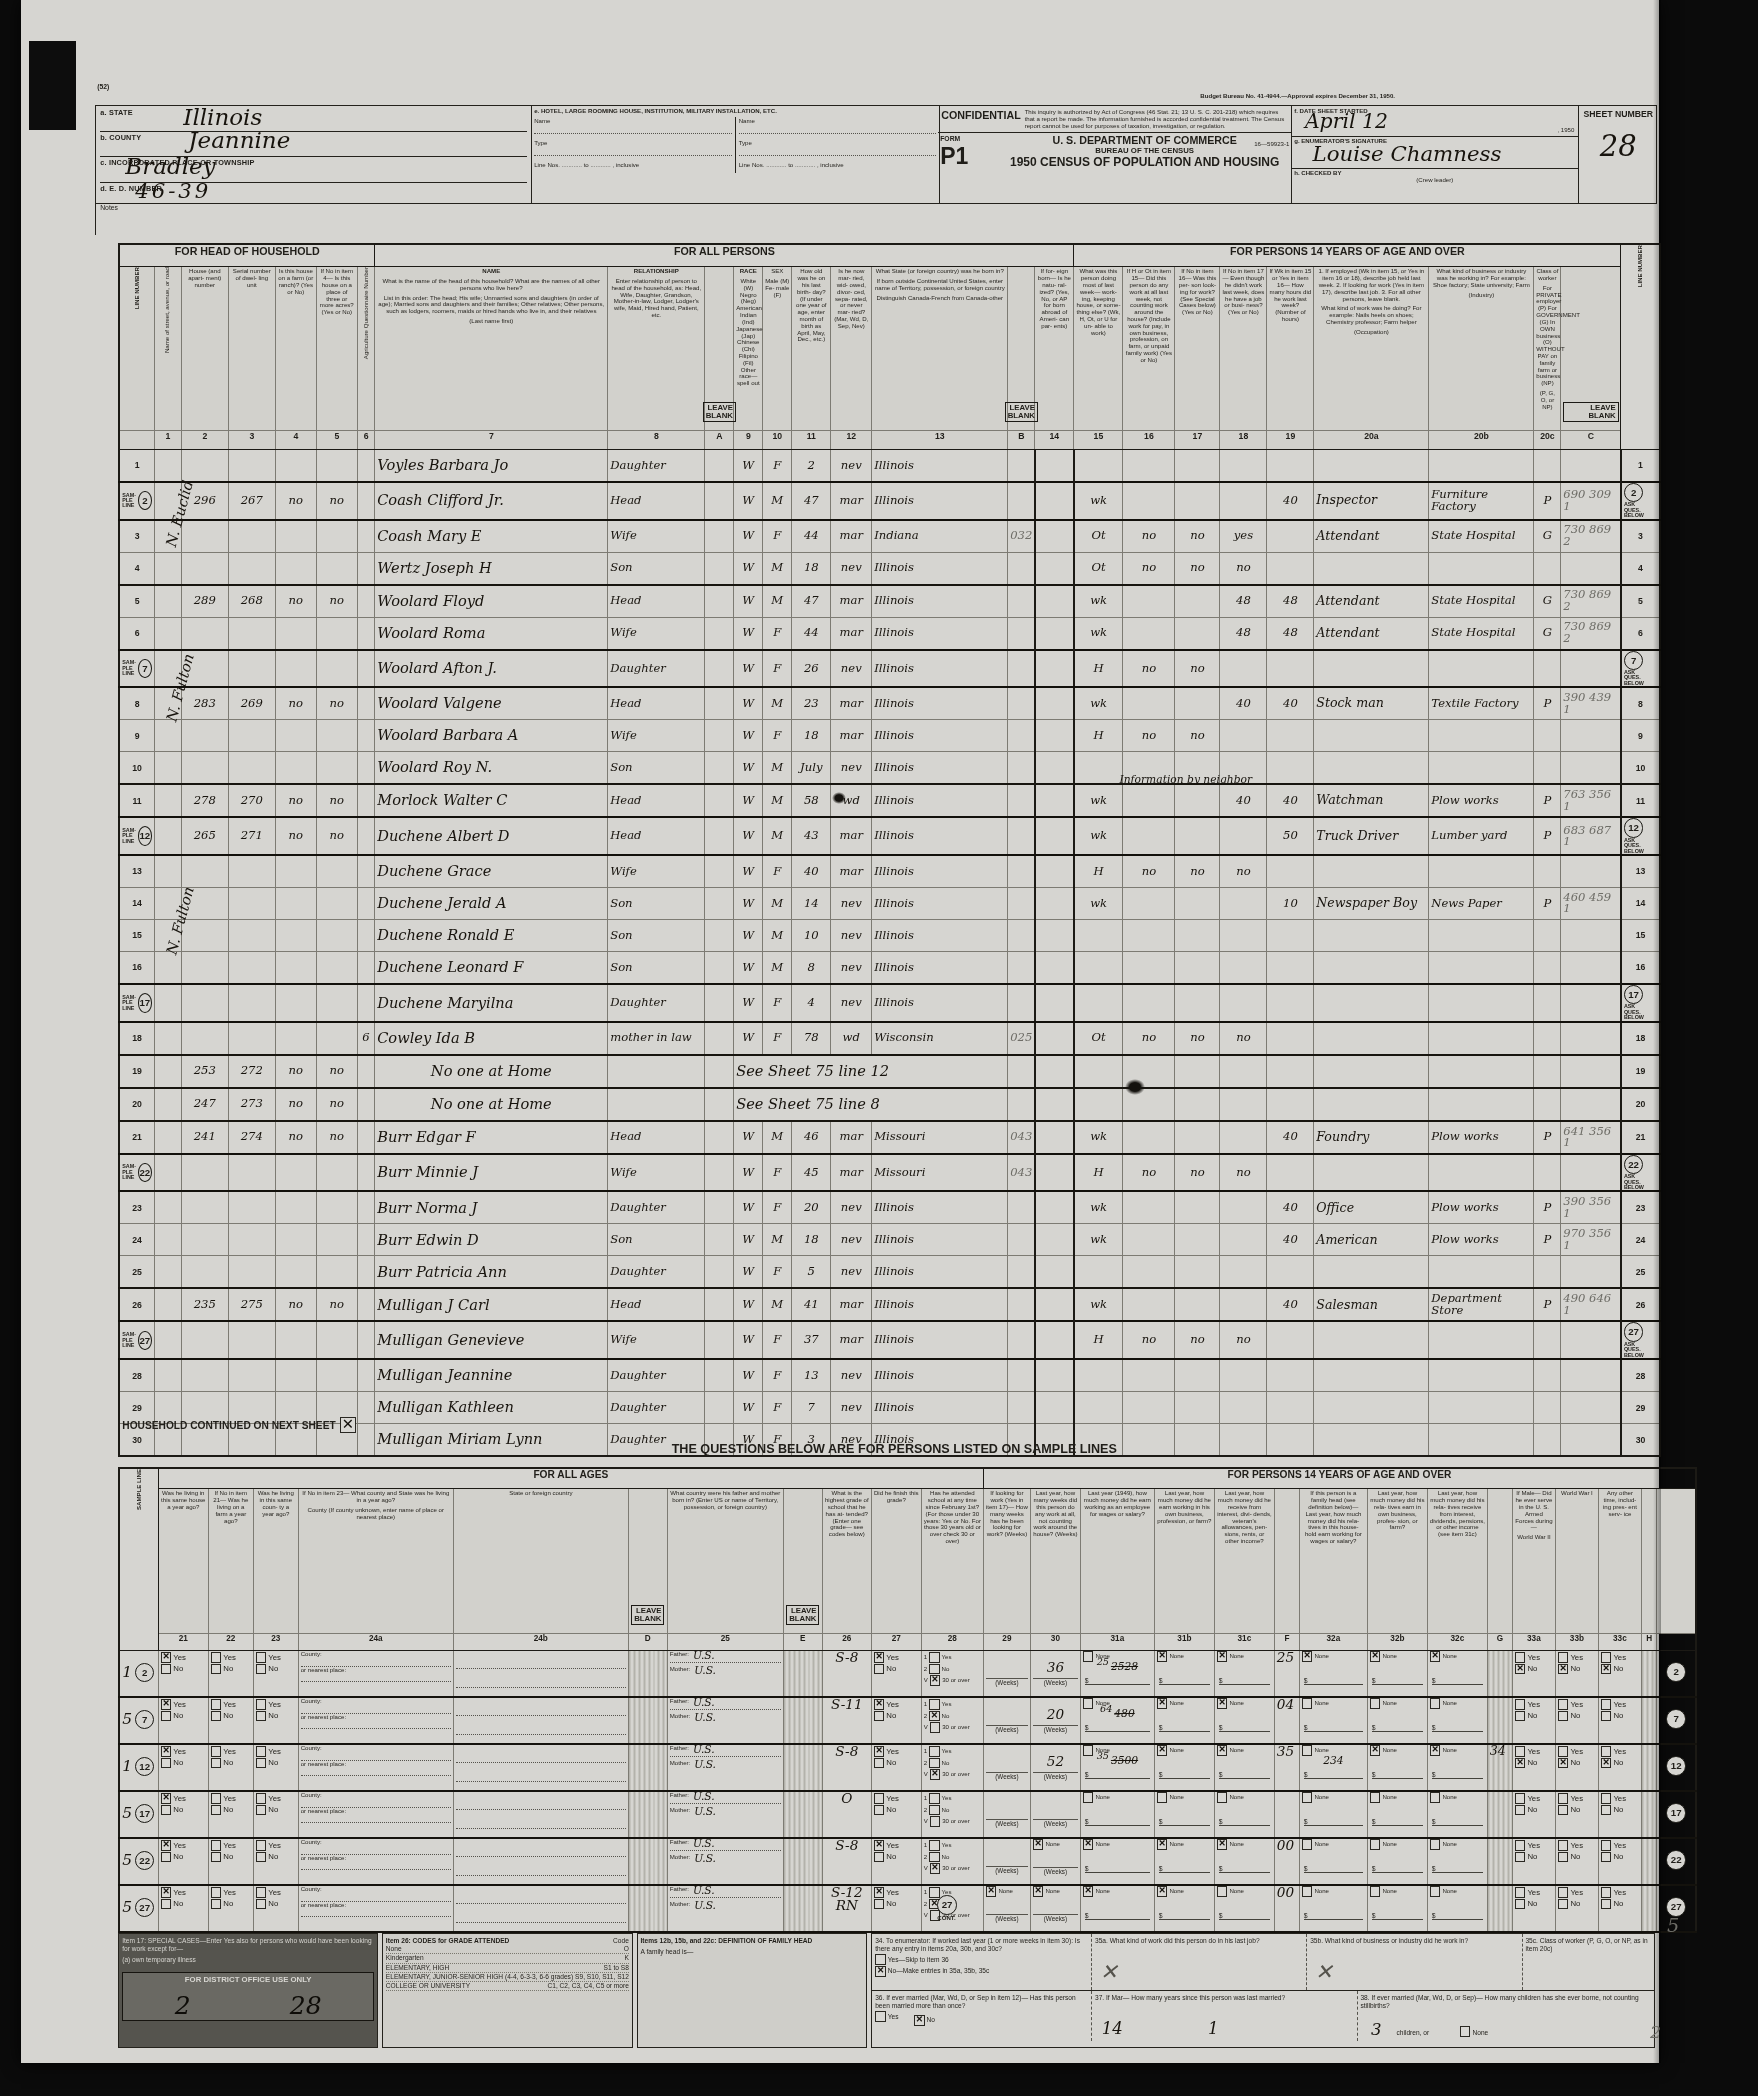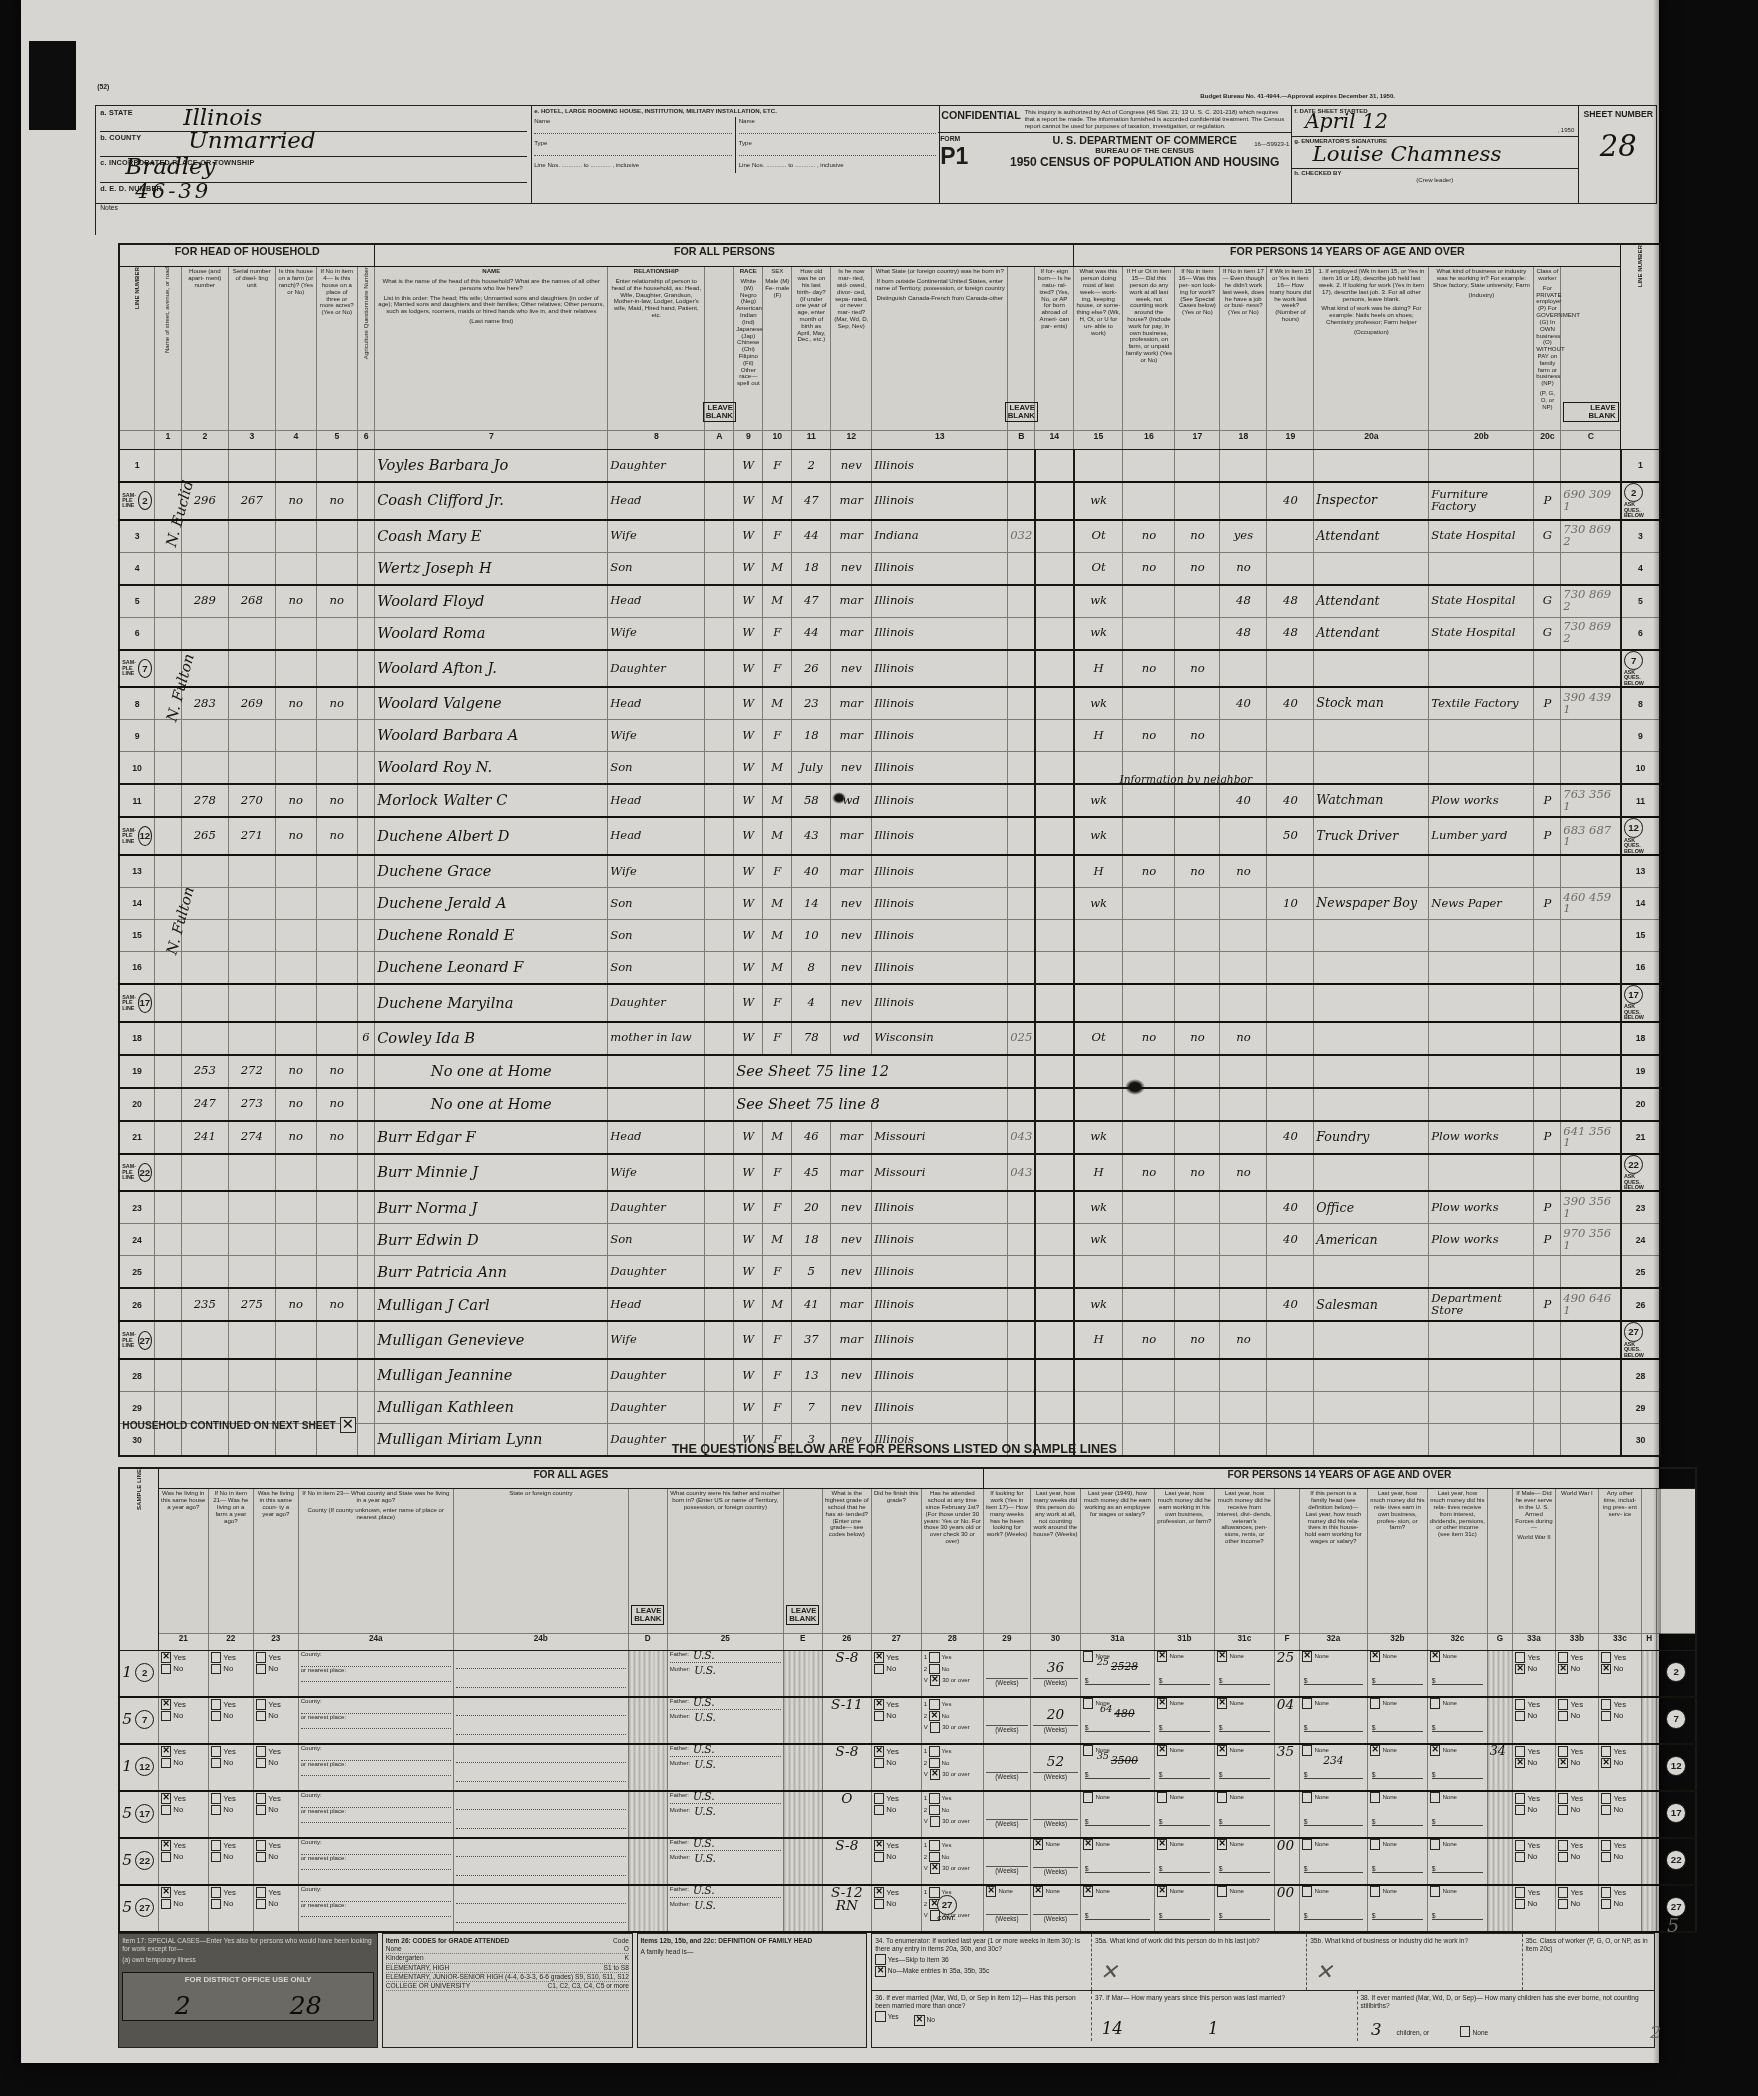--- a/index.html
+++ b/index.html
@@ -77,21 +77,21 @@
 
     <div class="tiny bold" style="position:absolute;left:76px;top:83px;">(52)</div>
     <div class="micro bold" style="position:absolute;left:1179px;top:93px;">Budget Bureau No. 41-4944.—Approval expires December 31, 1950.</div>
 
     <div class="box" style="position:absolute;left:74px;top:105px;width:1560px;height:97px;">
 
       <div style="position:absolute;left:0;top:0;width:435px;height:100%;border-right:1.5px solid #24221c;">
         <div class="hdr-label" style="position:absolute;left:3.9px;top:1.9px;">a. STATE</div>
         <div class="hw" style="position:absolute;left:87px;top:0px;font-size:23px;">Illinois</div>
         <div class="hdr-label" style="position:absolute;left:3.9px;top:25px;border-top:1px solid #24221c;width:427px;padding-top:1px;">b. COUNTY</div>
-        <div class="hw" style="position:absolute;left:92px;top:23px;font-size:23px;">Unmarried</div>
+        <div class="hw" style="position:absolute;left:92px;top:23px;font-size:23px;">Jeannine</div>
         <div class="hdr-label" style="position:absolute;left:3.9px;top:50px;border-top:1px solid #24221c;width:427px;padding-top:1px;">c. INCORPORATED PLACE OR TOWNSHIP</div>
         <div class="hw" style="position:absolute;left:29px;top:49px;font-size:23px;">Bradley</div>
         <div class="hdr-label" style="position:absolute;left:3.9px;top:76px;border-top:1px solid #24221c;width:427px;padding-top:1px;">d. E. D. NUMBER</div>
         <div class="hw" style="position:absolute;left:39px;top:74px;font-size:21.3px;letter-spacing:2.9px;">46-39</div>
       </div>
 
       <div style="position:absolute;left:435px;top:0;width:408px;height:100%;border-right:1.5px solid #24221c;">
         <div class="micro bold" style="padding:1.9px 2.9px;">e. HOTEL, LARGE ROOMING HOUSE, INSTITUTION, MILITARY INSTALLATION, ETC.</div>
         <div style="display:flex;">
           <div style="width:50%;border-right:1px solid #24221c;">

